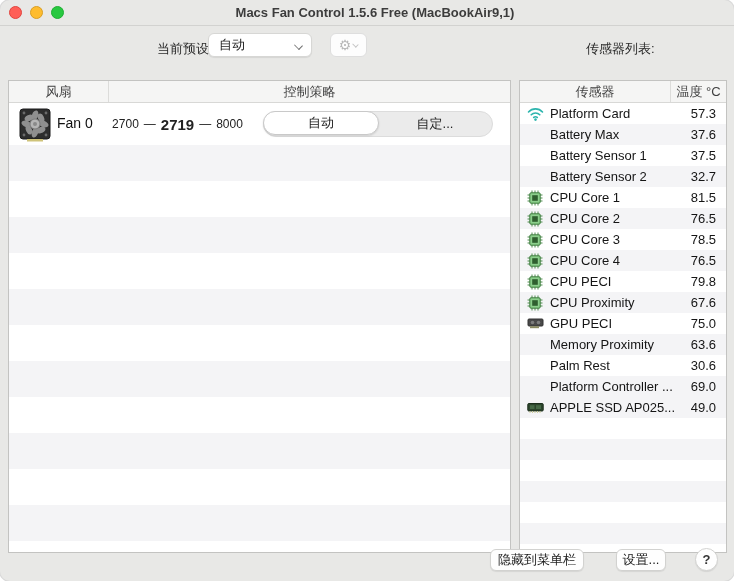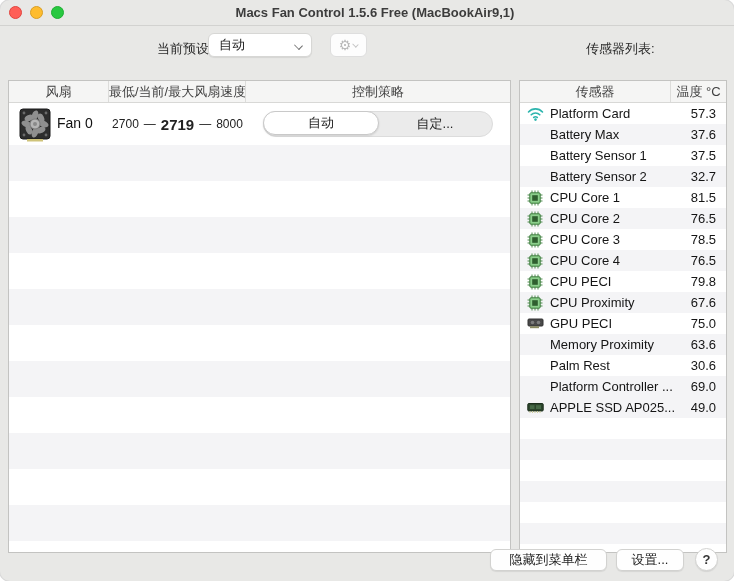--- a/index.html
+++ b/index.html
@@ -72,22 +72,22 @@
   .s-row.alt { background:#f4f4f6; }
   .s-ic { width:30px; display:flex; justify-content:center; align-items:center; flex:0 0 30px; }
   .s-name { flex:1; font-size:13px; color:#151515; white-space:nowrap; overflow:hidden; }
   .s-name.group { color:#c6c6c6; }
   .s-temp { width:52px; flex:0 0 52px; text-align:right; padding-right:10px;
     font-size:13px; color:#151515; }
   
   .btn { position:absolute; top:549px; height:22px; background:#fefefe;
     border:1px solid #d2d2d0; border-radius:6px; box-shadow:0 1px 1px rgba(0,0,0,.08);
     font-size:13px; color:#1d1d1d; display:flex; align-items:center; justify-content:center; }
-  .hide-btn { left:490px; width:117px; }
-  .settings-btn { left:616px; width:68px; }
+  .hide-btn { left:490px; width:94px; }
+  .settings-btn { left:616px; width:50px; }
   .help-btn { position:absolute; left:695px; top:548px; width:23px; height:23px;
     border-radius:50%; background:#fefefe; border:1px solid #d2d2d0;
     box-shadow:0 1px 1px rgba(0,0,0,.08); font-size:13px; font-weight:700; color:#333;
     display:flex; align-items:center; justify-content:center; }
 </style>
 </head>
 <body>
 
 <div class="window">
 
@@ -105,21 +105,20 @@
   </div>
   <div class="gear-btn">
     <span>⚙</span>
     <span class="small-chev"></span>
   </div>
   <div class="tb-label sensorlist-label">传感器列表:</div>
 
   <div class="panel fan-panel">
     <div class="thead">
       <div class="th th1">风扇</div>
-      <div class="th th2">最低/当前/最大风扇速度</div>
       <div class="th th3">控制策略</div>
     </div>
     <div class="fan-row">
       <svg class="fan-icon" width="32" height="34" viewBox="0 0 32 34">
         <rect x="1" y="1" width="30" height="30" rx="3" fill="#2d2d2d" stroke="#1b1b1b"></rect>
         <rect x="8" y="31" width="16" height="2.5" fill="#cfc37a"></rect>
         <circle cx="5" cy="5" r="1.4" fill="#6a6a6a"></circle>
           <circle cx="27" cy="5" r="1.4" fill="#6a6a6a"></circle>
         <circle cx="5" cy="27" r="1.4" fill="#6a6a6a"></circle>
           <circle cx="27" cy="27" r="1.4" fill="#6a6a6a"></circle>

